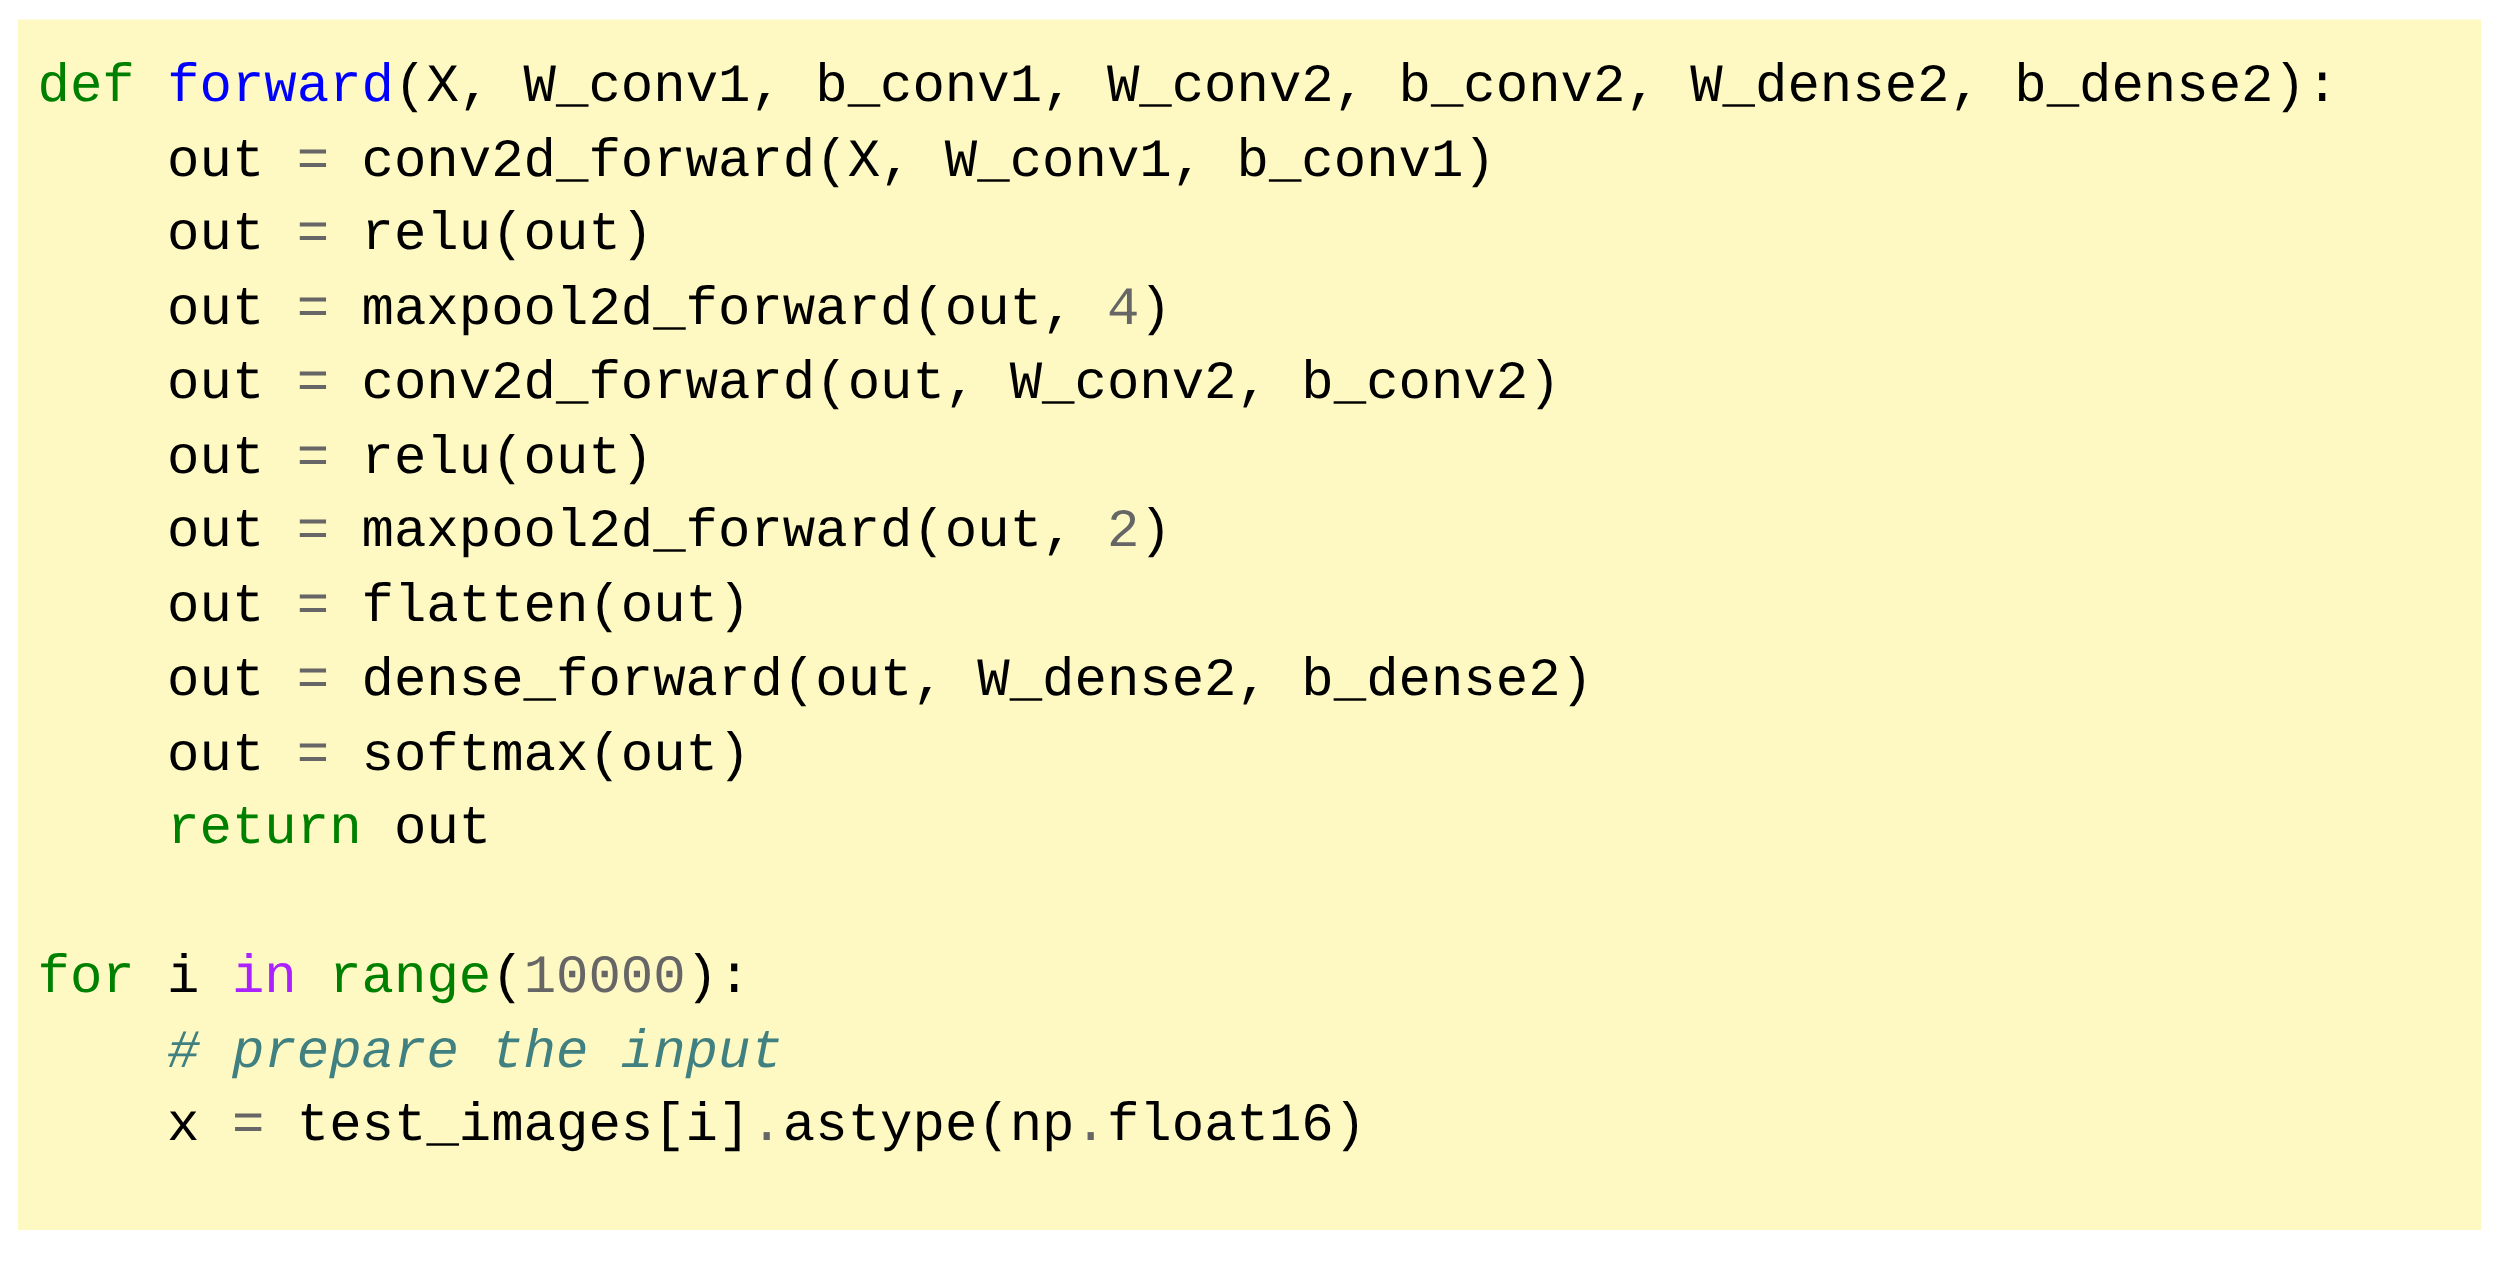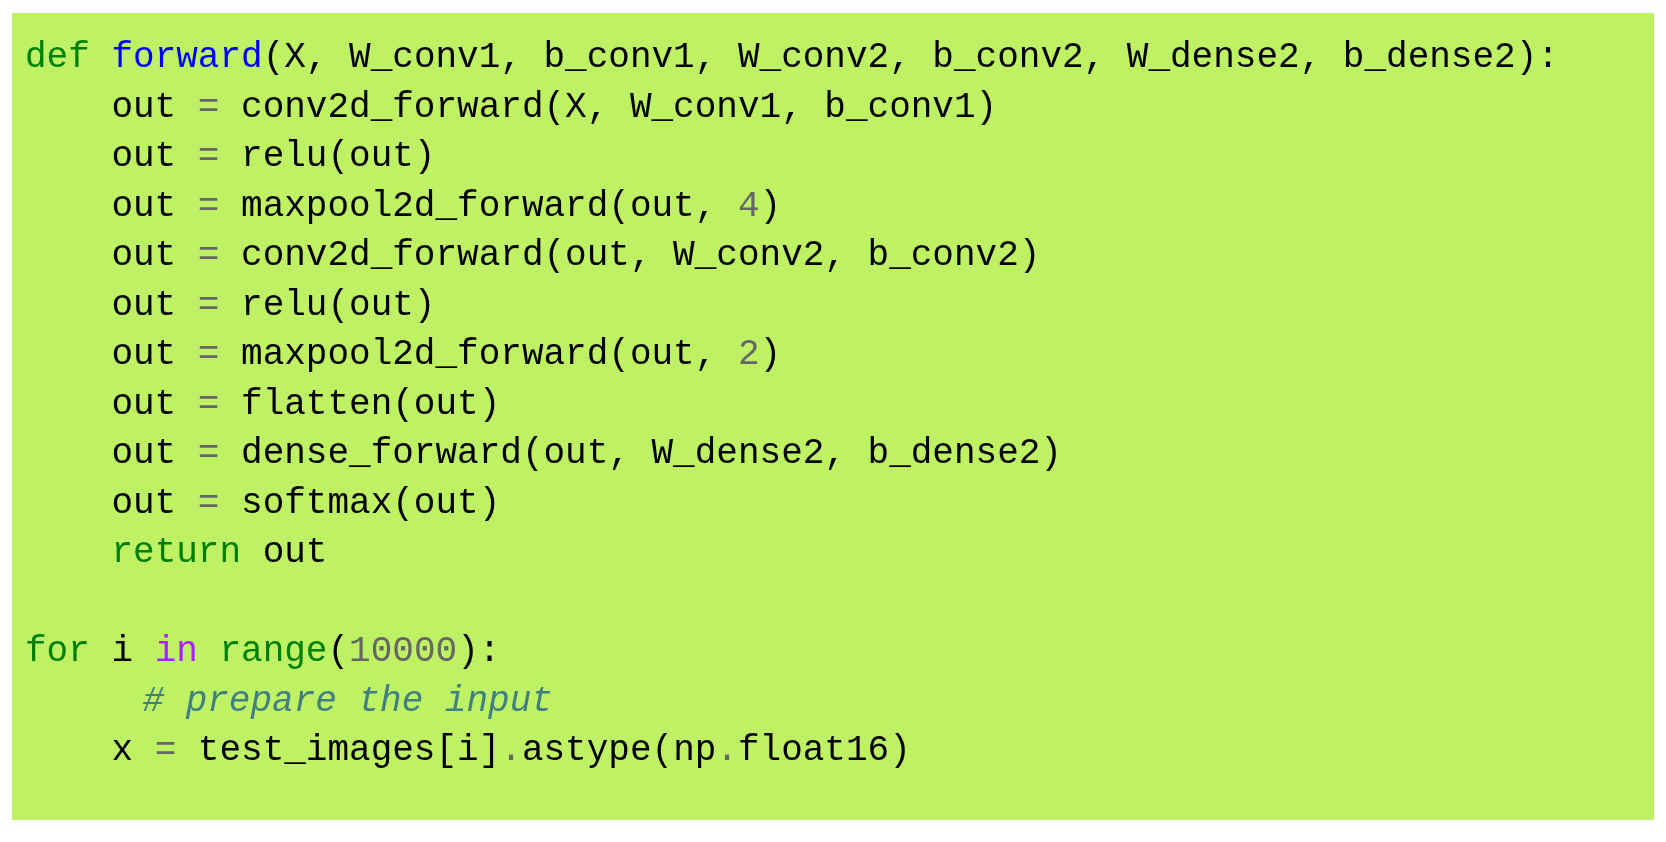--- a/index.html
+++ b/index.html
@@ -28,21 +28,20 @@
     font-size: 36px;
     line-height: 49.5px;
     white-space: pre;
   }
   .code-line {
     white-space: pre;
     min-height: 49.5px;
   }
   .tok-comment {
     font-style: italic;
-    margin-left: 31px;
   }
 </style>
 </head>
 <body style="background: rgb(255, 255, 255);">
 
-<div class="code-block" style="background: #bef264;">
+<div class="code-block" style="background: #fef9c3;">
   <pre class="code-listing" id="code-listing"><div class="code-line"><span class="tok-keyword" style="color: rgb(0, 128, 0);">def</span><span class="tok-plain" style="color: rgb(0, 0, 0);"> </span><span class="tok-function" style="color: rgb(0, 0, 255);">forward</span><span class="tok-plain" style="color: rgb(0, 0, 0);">(X, W_conv1, b_conv1, W_conv2, b_conv2, W_dense2, b_dense2):</span></div><div class="code-line"><span class="tok-plain" style="color: rgb(0, 0, 0);">    out </span><span class="tok-operator" style="color: rgb(102, 102, 102);">=</span><span class="tok-plain" style="color: rgb(0, 0, 0);"> conv2d_forward(X, W_conv1, b_conv1)</span></div><div class="code-line"><span class="tok-plain" style="color: rgb(0, 0, 0);">    out </span><span class="tok-operator" style="color: rgb(102, 102, 102);">=</span><span class="tok-plain" style="color: rgb(0, 0, 0);"> relu(out)</span></div><div class="code-line"><span class="tok-plain" style="color: rgb(0, 0, 0);">    out </span><span class="tok-operator" style="color: rgb(102, 102, 102);">=</span><span class="tok-plain" style="color: rgb(0, 0, 0);"> maxpool2d_forward(out, </span><span class="tok-number" style="color: rgb(102, 102, 102);">4</span><span class="tok-plain" style="color: rgb(0, 0, 0);">)</span></div><div class="code-line"><span class="tok-plain" style="color: rgb(0, 0, 0);">    out </span><span class="tok-operator" style="color: rgb(102, 102, 102);">=</span><span class="tok-plain" style="color: rgb(0, 0, 0);"> conv2d_forward(out, W_conv2, b_conv2)</span></div><div class="code-line"><span class="tok-plain" style="color: rgb(0, 0, 0);">    out </span><span class="tok-operator" style="color: rgb(102, 102, 102);">=</span><span class="tok-plain" style="color: rgb(0, 0, 0);"> relu(out)</span></div><div class="code-line"><span class="tok-plain" style="color: rgb(0, 0, 0);">    out </span><span class="tok-operator" style="color: rgb(102, 102, 102);">=</span><span class="tok-plain" style="color: rgb(0, 0, 0);"> maxpool2d_forward(out, </span><span class="tok-number" style="color: rgb(102, 102, 102);">2</span><span class="tok-plain" style="color: rgb(0, 0, 0);">)</span></div><div class="code-line"><span class="tok-plain" style="color: rgb(0, 0, 0);">    out </span><span class="tok-operator" style="color: rgb(102, 102, 102);">=</span><span class="tok-plain" style="color: rgb(0, 0, 0);"> flatten(out)</span></div><div class="code-line"><span class="tok-plain" style="color: rgb(0, 0, 0);">    out </span><span class="tok-operator" style="color: rgb(102, 102, 102);">=</span><span class="tok-plain" style="color: rgb(0, 0, 0);"> dense_forward(out, W_dense2, b_dense2)</span></div><div class="code-line"><span class="tok-plain" style="color: rgb(0, 0, 0);">    out </span><span class="tok-operator" style="color: rgb(102, 102, 102);">=</span><span class="tok-plain" style="color: rgb(0, 0, 0);"> softmax(out)</span></div><div class="code-line"><span class="tok-plain" style="color: rgb(0, 0, 0);">    </span><span class="tok-keyword" style="color: rgb(0, 128, 0);">return</span><span class="tok-plain" style="color: rgb(0, 0, 0);"> out</span></div><div class="code-line"> </div><div class="code-line"><span class="tok-keyword" style="color: rgb(0, 128, 0);">for</span><span class="tok-plain" style="color: rgb(0, 0, 0);"> i </span><span class="tok-operator_word" style="color: rgb(170, 34, 255);">in</span><span class="tok-plain" style="color: rgb(0, 0, 0);"> </span><span class="tok-builtin" style="color: rgb(0, 128, 0);">range</span><span class="tok-plain" style="color: rgb(0, 0, 0);">(</span><span class="tok-number" style="color: rgb(102, 102, 102);">10000</span><span class="tok-plain" style="color: rgb(0, 0, 0);">):</span></div><div class="code-line"><span class="tok-plain" style="color: rgb(0, 0, 0);">    </span><span class="tok-comment" style="color: rgb(64, 128, 128);"># prepare the input</span></div><div class="code-line"><span class="tok-plain" style="color: rgb(0, 0, 0);">    x </span><span class="tok-operator" style="color: rgb(102, 102, 102);">=</span><span class="tok-plain" style="color: rgb(0, 0, 0);"> test_images[i]</span><span class="tok-operator" style="color: rgb(102, 102, 102);">.</span><span class="tok-plain" style="color: rgb(0, 0, 0);">astype(np</span><span class="tok-operator" style="color: rgb(102, 102, 102);">.</span><span class="tok-plain" style="color: rgb(0, 0, 0);">float16)</span></div></pre>
 </div>
 
 </body></html>

